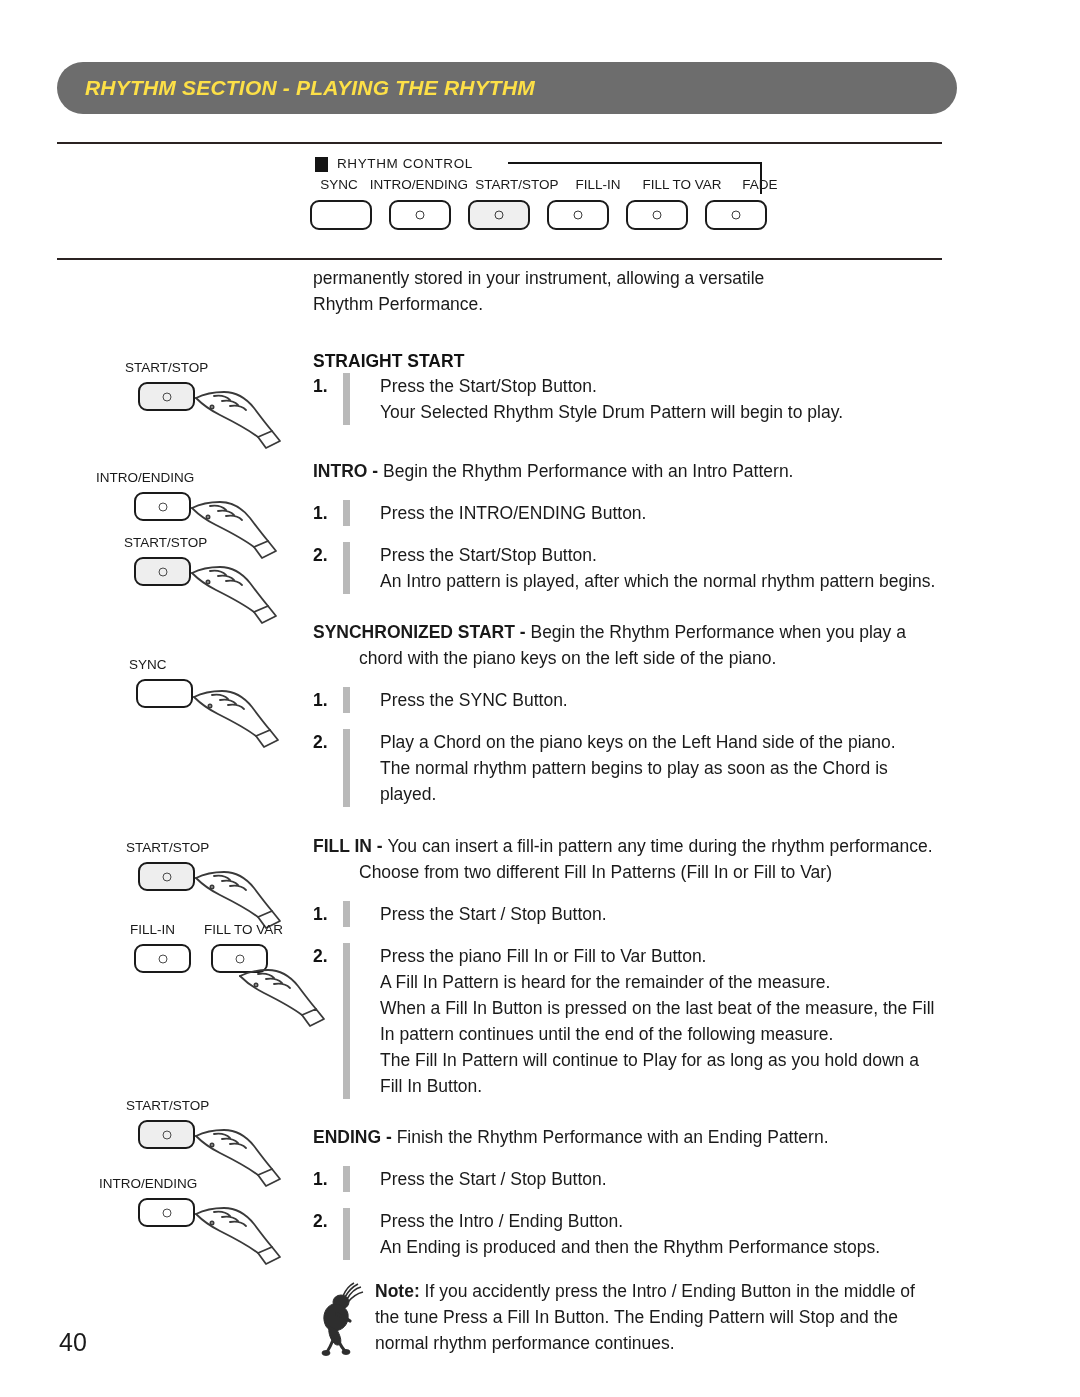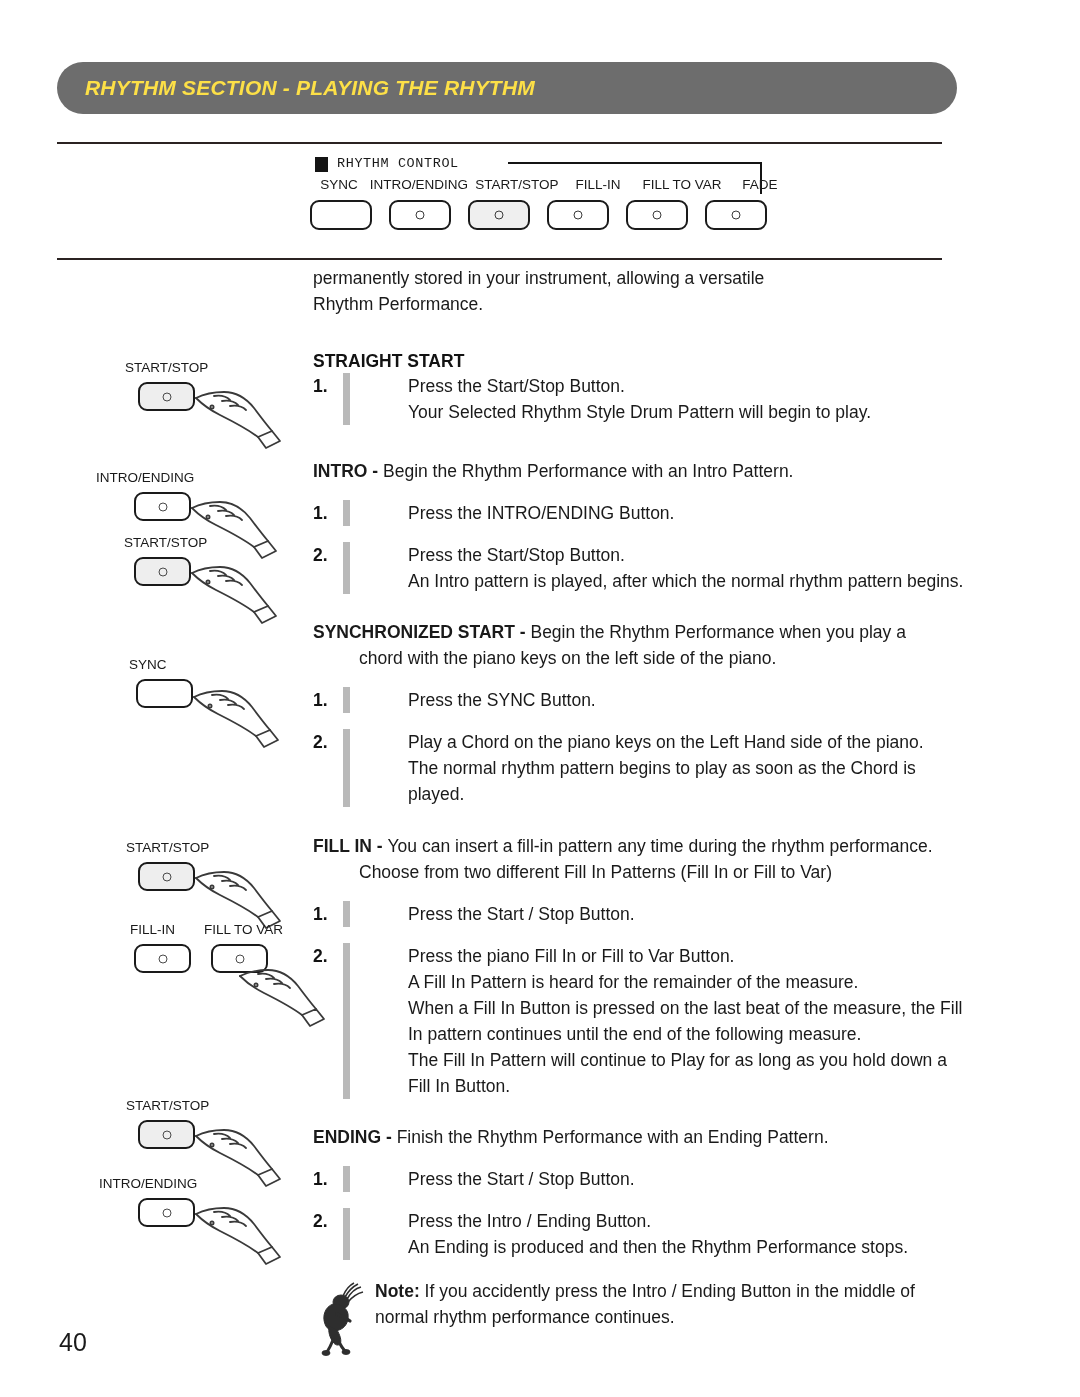--- a/index.html
+++ b/index.html
@@ -68,21 +68,21 @@
     background: #141414;
   }
   .panel-badge-label {
     position: absolute;
     left: 27px;
     top: 1px;
     font-size: 13.5px;
     letter-spacing: 0.6px;
     color: #1a1a1a;
     white-space: nowrap;
-    font-family: Liberation Mono, monospace;
+    font-family: Liberation Sans, sans-serif;
   }
   .panel-bracket {
     position: absolute;
     left: 198px;
     top: 7px;
     width: 252px;
     height: 30px;
     border-top: 2px solid #141414;
     border-right: 2px solid #141414;
   }
@@ -186,21 +186,21 @@
     align-self: stretch;
     background: #b9b9b9;
     margin-right: 30px;
   }
   .step-text {
     flex: 1 1 auto;
     font-size: 17.5px;
     line-height: 26px;
     color: #1a1a1a;
   }
-  .step-text div { white-space: nowrap; margin-left: 28px; }
+  .step-text div { white-space: nowrap; }
 
   
   .note {
     position: relative;
     display: flex;
     align-items: flex-start;
   }
   .note-icon {
     flex: 0 0 56px;
     width: 56px;
@@ -445,20 +445,21 @@
           <path d="M20 60 C18 65, 16 69, 14 72" fill="none" stroke-width="3" stroke-linecap="round"></path>
           <path d="M26 62 C28 66, 30 69, 32 71" fill="none" stroke-width="3" stroke-linecap="round"></path>
 
           <ellipse cx="13" cy="73" rx="4" ry="2.4"></ellipse>
           <ellipse cx="33" cy="72" rx="4" ry="2.4"></ellipse>
         </g>
       </svg>
     </div>
     <div class="note-text">
       <div><b>Note:</b><span> If you accidently press the Intro / Ending Button in the middle of</span></div>
+      <div>the tune Press a Fill In Button.  The Ending Pattern will Stop and the</div>
       <div>normal rhythm performance continues.</div>
     </div>
   </div>
 
 </div>
 
 <div class="figure" style="left:120px; top:360px; width:190px; height:100px;">
   <div class="fig-label" style="left:5px; top:0px;">START/STOP</div>
   <div class="fig-btn shaded" style="left:18px; top:22px;">
     <span class="led"></span>

